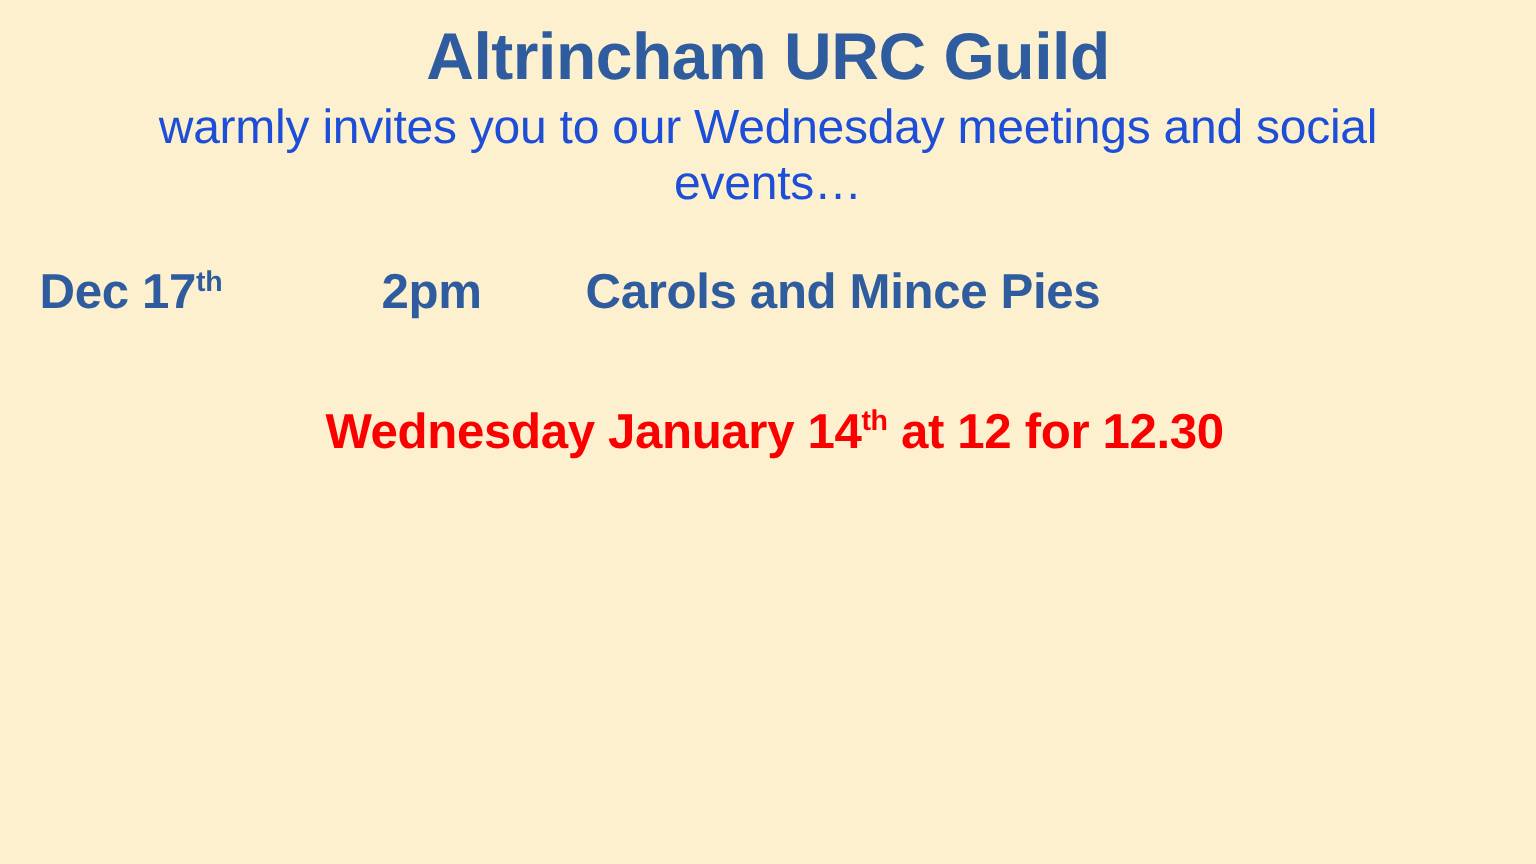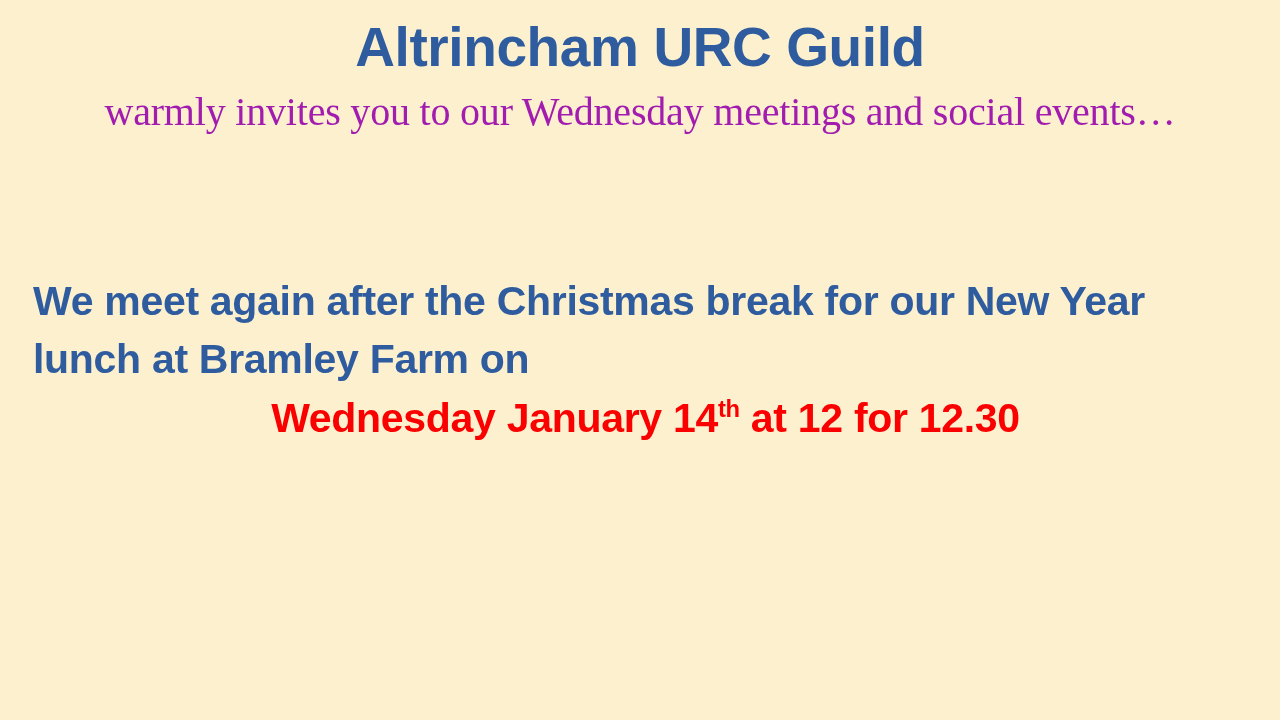--- a/index.html
+++ b/index.html
@@ -33,29 +33,28 @@
   }
   .slide-title {
     font-size: 55px;
     font-weight: bold;
     color: #2E5C9E;
     line-height: 1.08;
     letter-spacing: -0.4px;
     white-space: nowrap;
   }
   .slide-subtitle {
-    margin: 8px auto;
+    margin: 2px auto;
     padding-top: 4px;
     width: 1130px;
     font-size: 40px;
     font-weight: normal;
-    color: #a21caf;
+    color: #1d4ed8;
     line-height: 1.17;
     letter-spacing: -0.2px;
-    font-family: Liberation Serif, serif;
   }
 
   
   .body-block {
     position: absolute;
     left: 33px;
     top: 214px;
     width: 1225px;
   }
 
@@ -112,24 +111,26 @@
 
 <div id="slide">
 
   <div class="title-block">
     <div class="slide-title">Altrincham URC Guild</div>
     <div class="slide-subtitle">warmly invites you to our Wednesday meetings and social events…</div>
   </div>
 
   <div class="body-block">
 
+    <div class="line schedule-row">
+      <span class="sched-date"><span>Dec 17</span><sup>th</sup></span><span class="sched-time">2pm</span><span class="sched-desc">Carols and Mince Pies</span>
+    </div>
 
     <div class="line blank">&nbsp;</div>
 
-    <div class="para">We meet again after the Christmas break for our New Year lunch at Bramley Farm on</div>
 
     <div class="line red"><span>Wednesday January 14</span><sup>th</sup><span> at 12 for 12.30</span>
     </div>
 
 
   </div>
 
 </div>
 
 </body></html>

